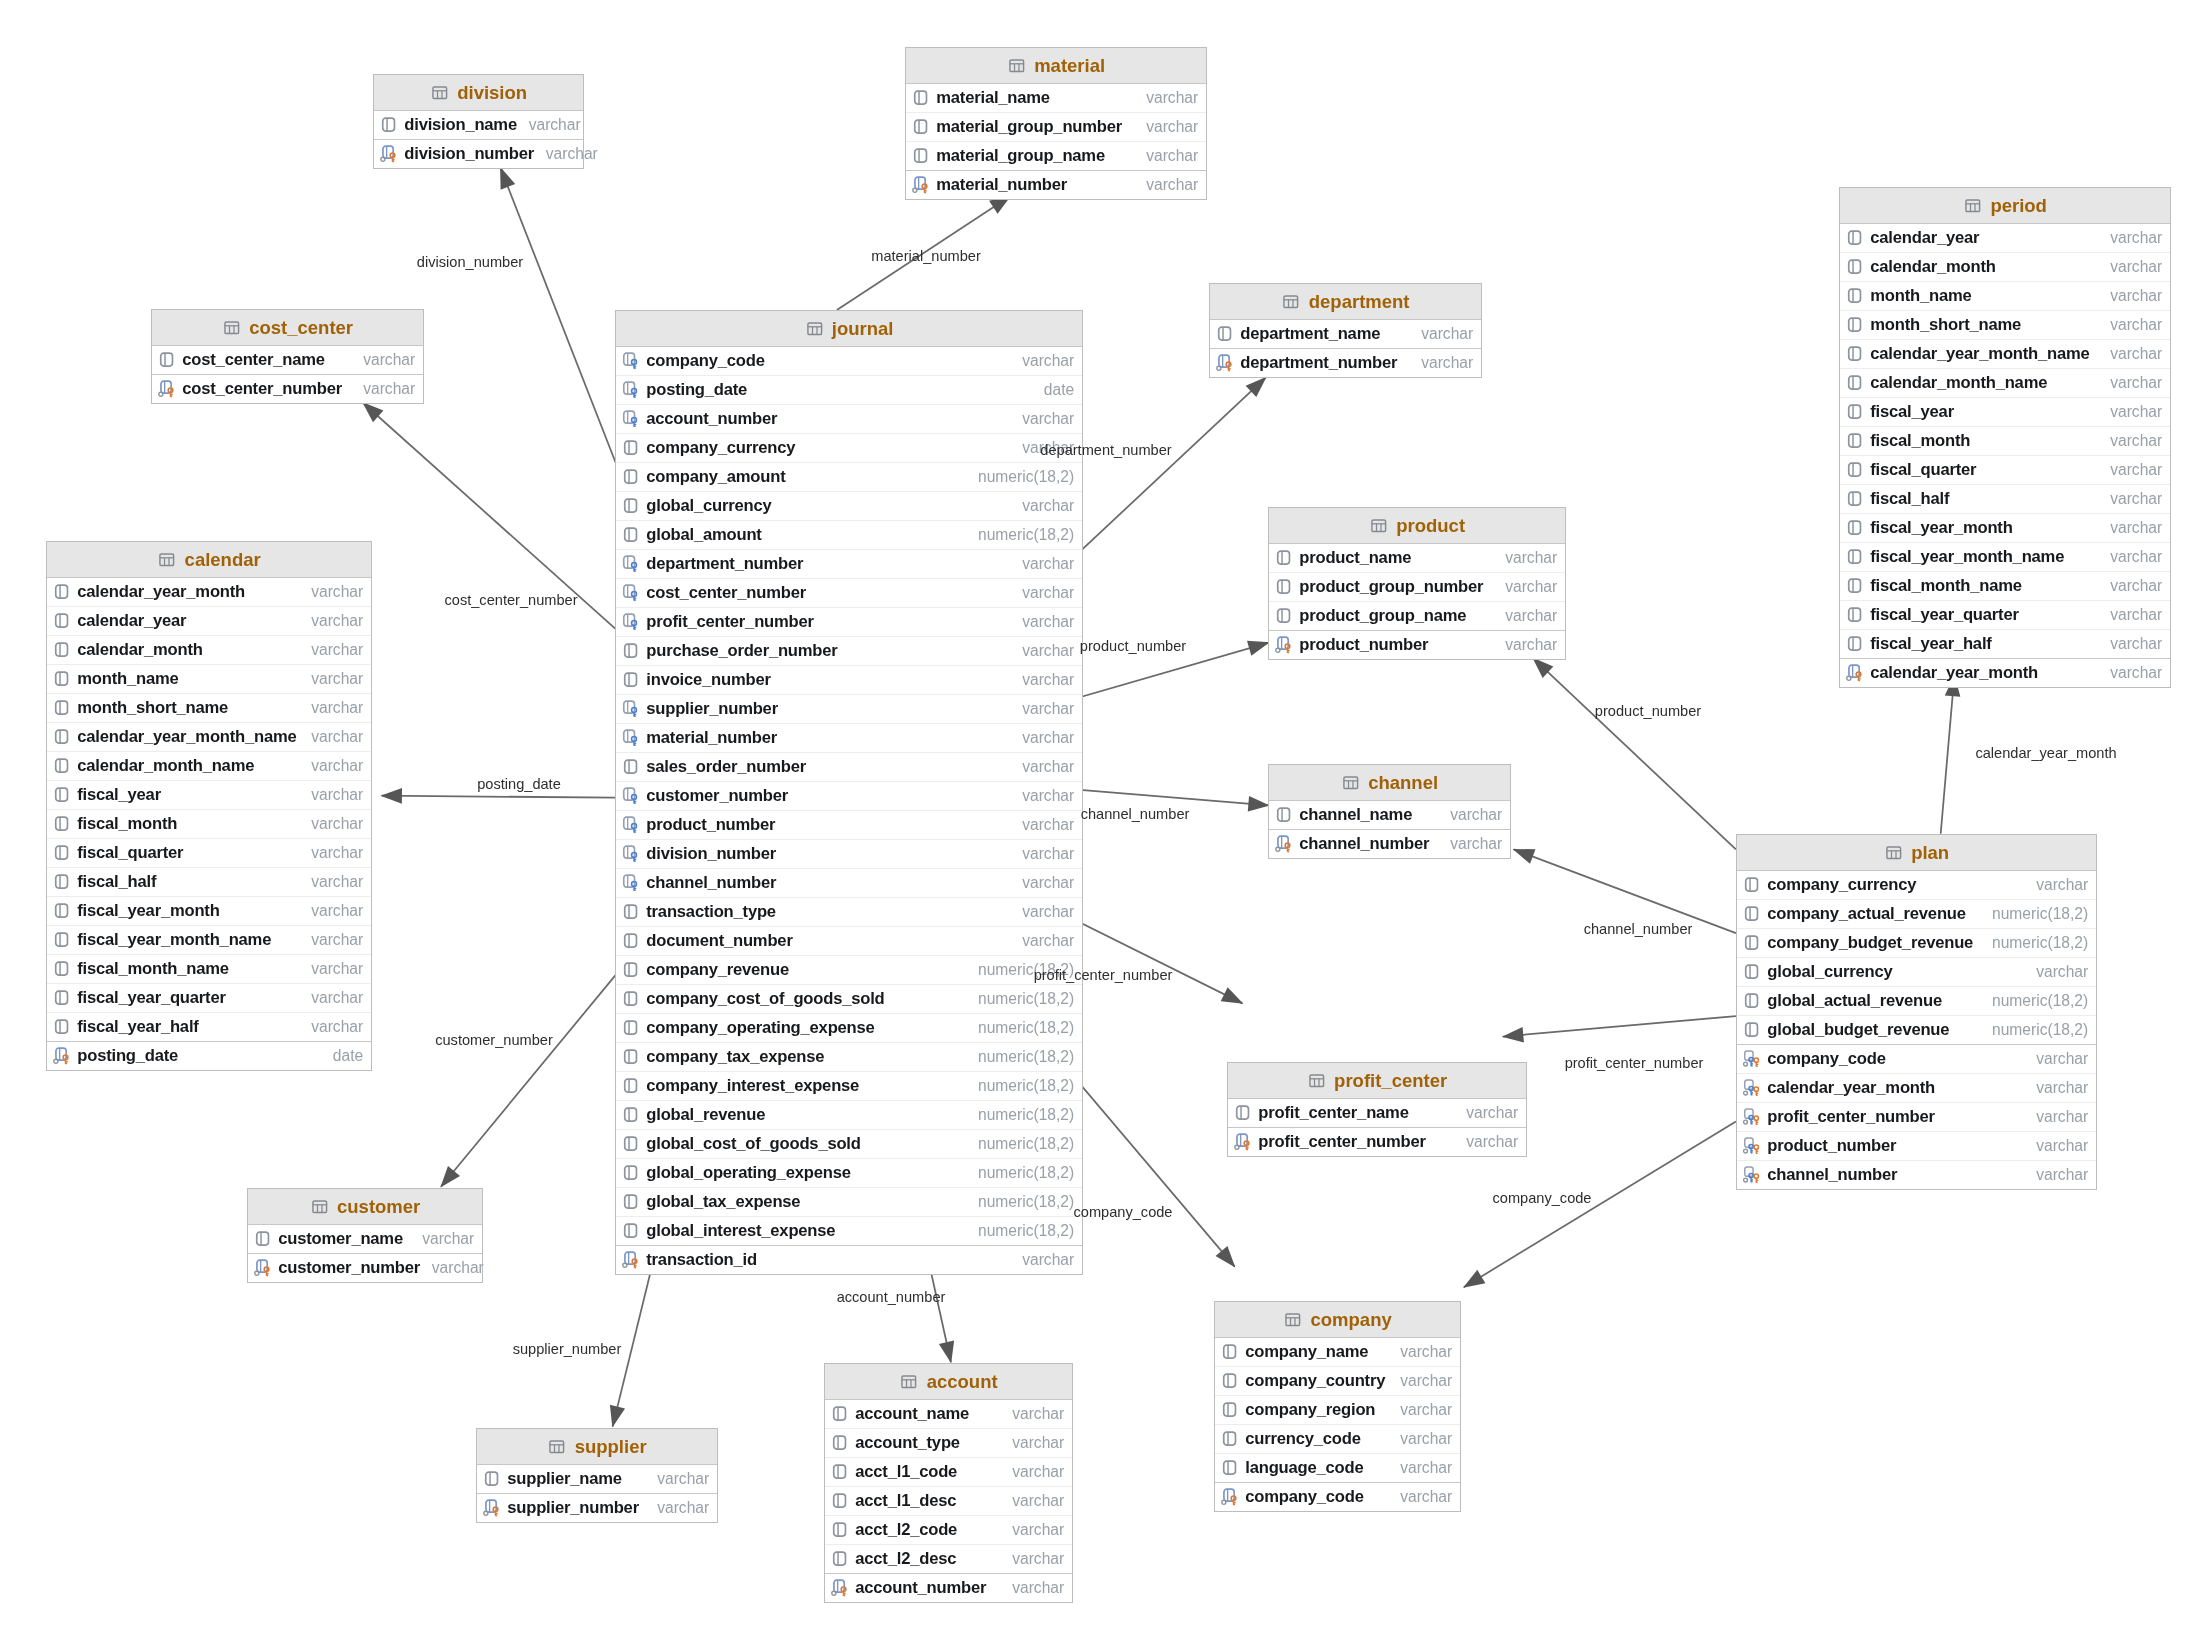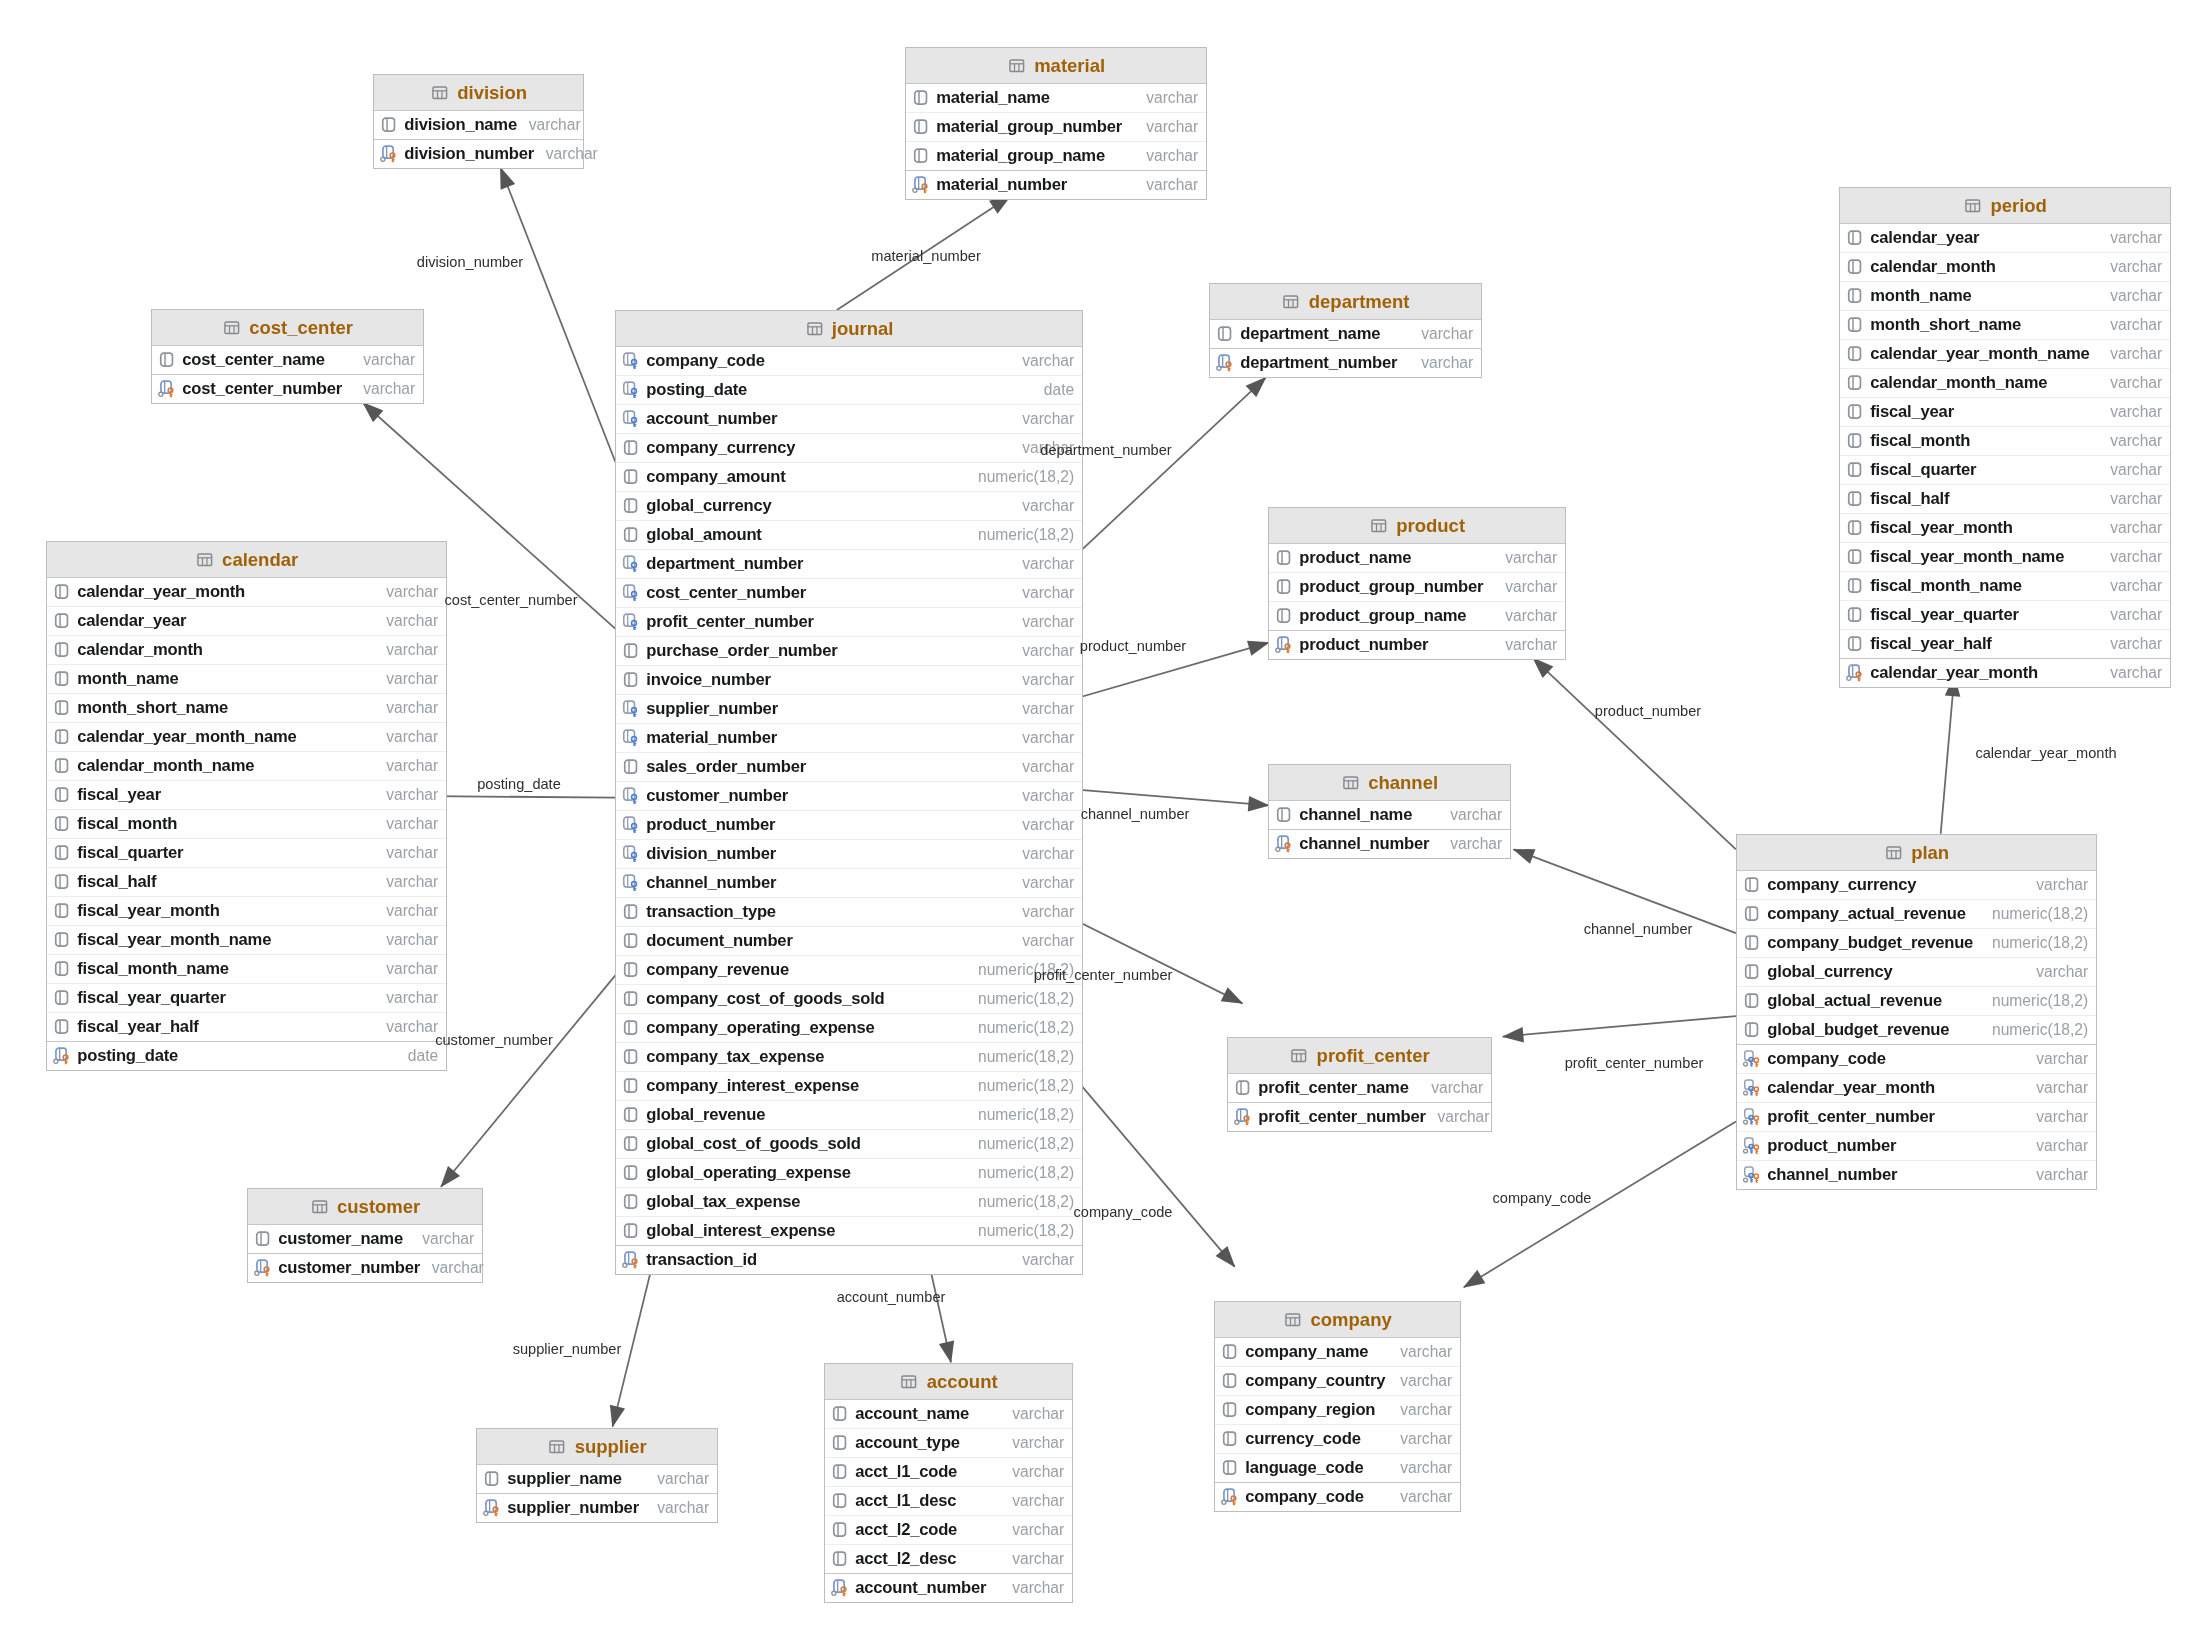--- a/index.html
+++ b/index.html
@@ -798,21 +798,21 @@
                 <line x1="12.8" y1="13" x2="12.8" y2="17.2"></line>
                 <line x1="12.8" y1="15" x2="15" y2="15"></line>
                 <line x1="12.8" y1="16.9" x2="14.4" y2="16.9"></line>
               </g>
             </svg>
           </span>
           <span class="col-name">transaction_id</span>
           <span class="col-type">varchar</span>
         </div>
       </div>
-      <div class="tbl" style="left: 46px; top: 541px; width: 401px;">
+      <div class="tbl" style="left: 46px; top: 541px; width: 326px;">
         <div class="tbl-header">
           <svg width="19.5" height="19.5" viewBox="0 0 20 20">
             <rect x="3" y="4" width="14" height="12" rx="1.5" fill="none" stroke="#85898f" stroke-width="1.5"></rect>
             <line x1="3" y1="8" x2="17" y2="8" stroke="#85898f" stroke-width="1.3"></line>
             <line x1="7.7" y1="8" x2="7.7" y2="16" stroke="#85898f" stroke-width="1.3"></line>
             <line x1="12.3" y1="8" x2="12.3" y2="16" stroke="#85898f" stroke-width="1.3"></line>
           </svg>
           <span>calendar</span>
         </div>
         <div class="tbl-row first">
@@ -1082,21 +1082,21 @@
                 <line x1="12.8" y1="13" x2="12.8" y2="17.2"></line>
                 <line x1="12.8" y1="15" x2="15" y2="15"></line>
                 <line x1="12.8" y1="16.9" x2="14.4" y2="16.9"></line>
               </g>
             </svg>
           </span>
           <span class="col-name">channel_number</span>
           <span class="col-type">varchar</span>
         </div>
       </div>
-      <div class="tbl" style="left: 1227px; top: 1037px; width: 265px;">
+      <div class="tbl" style="left: 1227px; top: 1062px; width: 300px;">
         <div class="tbl-header">
           <svg width="19.5" height="19.5" viewBox="0 0 20 20">
             <rect x="3" y="4" width="14" height="12" rx="1.5" fill="none" stroke="#85898f" stroke-width="1.5"></rect>
             <line x1="3" y1="8" x2="17" y2="8" stroke="#85898f" stroke-width="1.3"></line>
             <line x1="7.7" y1="8" x2="7.7" y2="16" stroke="#85898f" stroke-width="1.3"></line>
             <line x1="12.3" y1="8" x2="12.3" y2="16" stroke="#85898f" stroke-width="1.3"></line>
           </svg>
           <span>profit_center</span>
         </div>
         <div class="tbl-row first">

